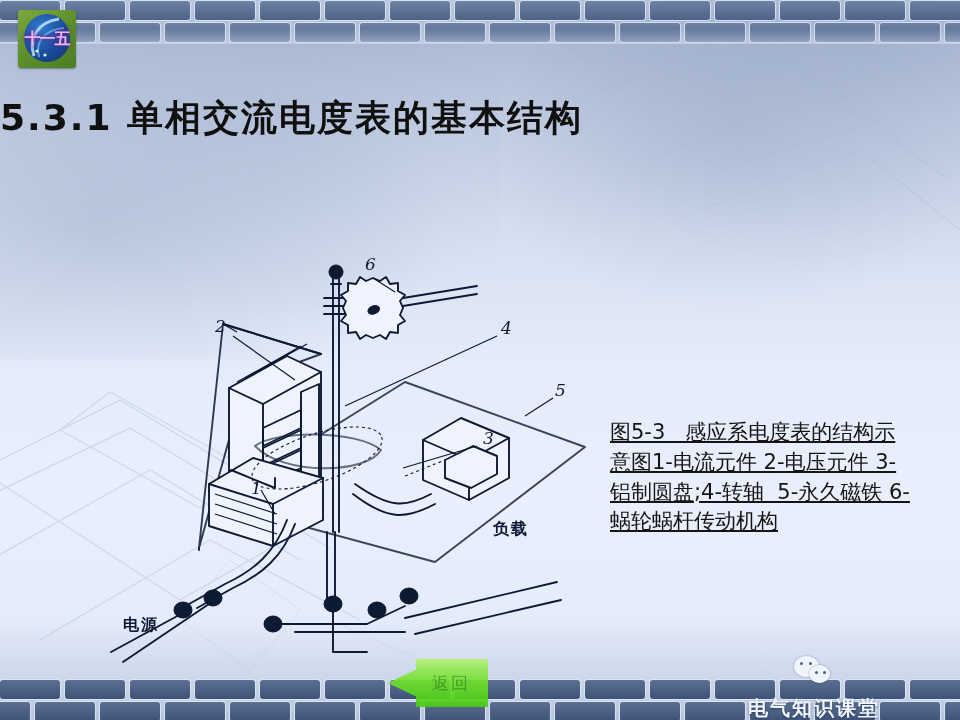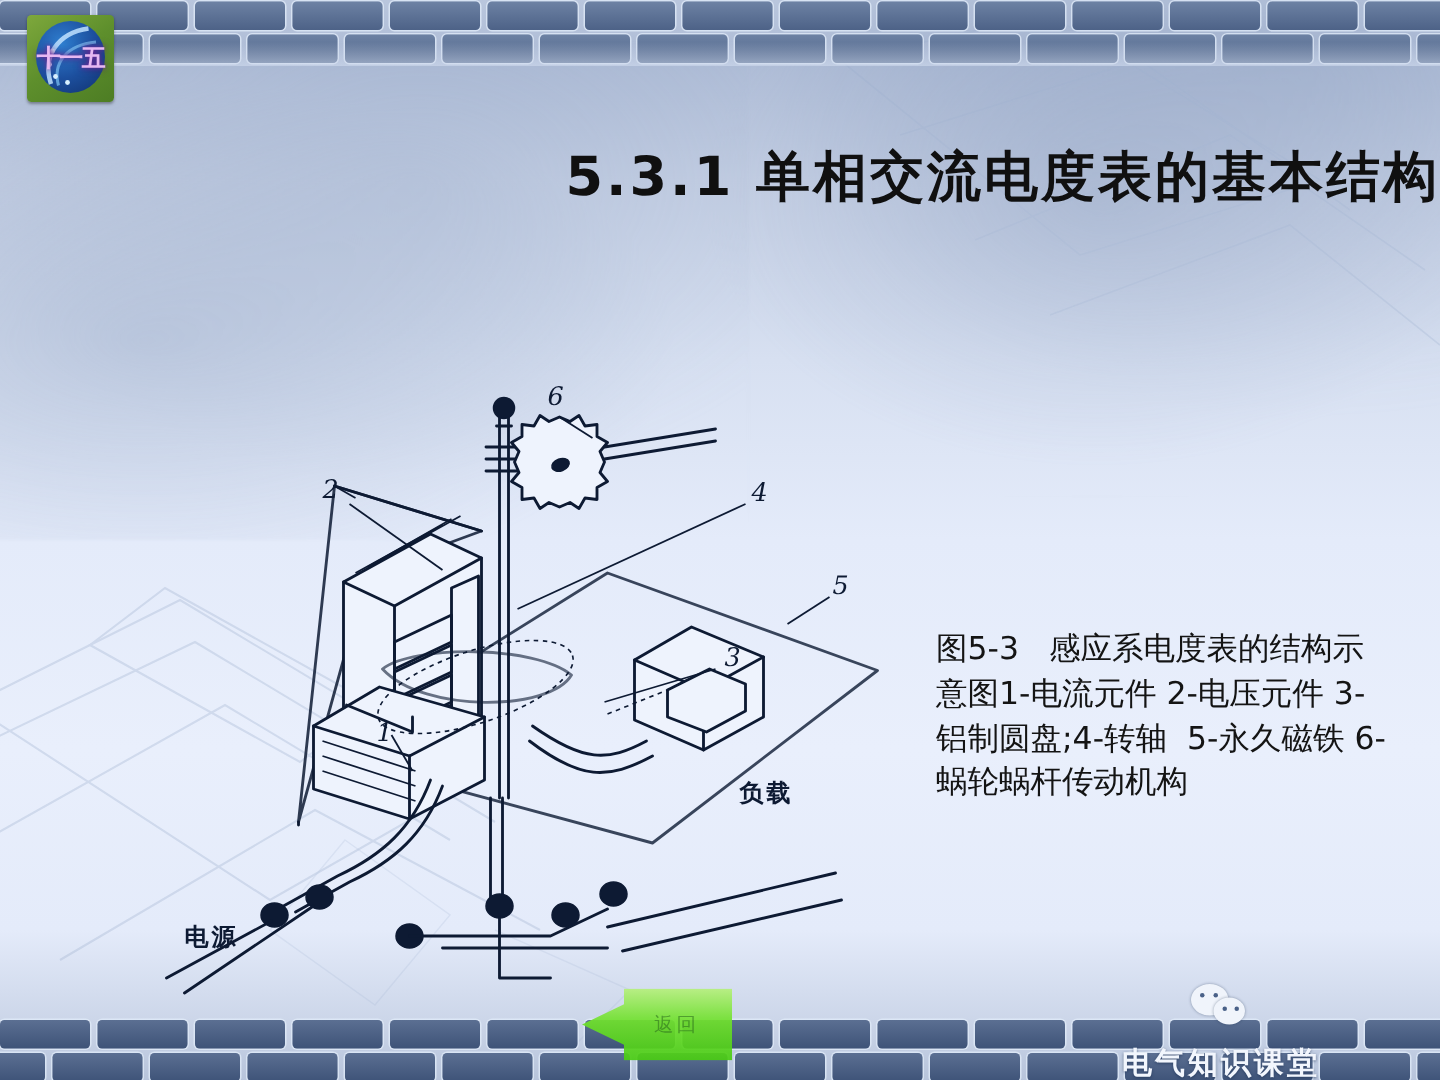--- a/index.html
+++ b/index.html
@@ -109,26 +109,25 @@
     font-size:25px; font-weight:bold; color:#14213f;
     letter-spacing:1px;
     font-family:"DejaVu Sans","Liberation Sans",sans-serif;
     text-shadow:0 1px 0 rgba(255,255,255,.35);
     white-space:nowrap;
   }
 
   
   #slide-title {
     position:absolute; left:0; top:94px; width:960px;
-    text-align:right;
+    text-align:left;
     font-size:36px; font-weight:bold; color:#101010;
     letter-spacing:2px;
     font-family:"DejaVu Sans","Liberation Sans",sans-serif;
     z-index:5;
-    padding-left:44px;
   }
 
   
   #main-content-badge {
     position:absolute; left:367px; top:181px;
     width:155px; height:42px;
     z-index:6;
   }
   #main-content-badge .paper {
     position:absolute; left:9px; top:0; right:9px; bottom:0;
@@ -168,44 +167,45 @@
     font-style:italic; font-size:17px; fill:#0d1a33;
   }
   .cjk-lbl {
     font-family:"DejaVu Sans","Liberation Sans",sans-serif;
     font-weight:bold; font-size:16px; fill:#0d1a33;
     letter-spacing:2px;
   }
 
   
   #figure-caption {
-    position:absolute; left:624px; top:418px;
+    position:absolute; left:610px; top:418px;
     width:300px;
     font-family:"DejaVu Sans","Liberation Sans",sans-serif;
     font-size:21px; line-height:1.42; color:#141414;
     white-space:pre-wrap;
     z-index:5;
+    text-decoration:underline;
   }
 
   
   #return-button {
     position:absolute; left:388px; top:659px;
     width:100px; height:48px;
     z-index:7; cursor:pointer;
   }
   #return-button .arrow {
     position:absolute; inset:0;
     background:linear-gradient(180deg,#b6f07c 0%,#6fe02c 45%,#49cc12 100%);
     clip-path:polygon(28% 0%, 100% 0%, 100% 100%, 28% 100%, 28% 78%, 0% 50%, 28% 22%);
     opacity:.92;
   }
   #return-button .lbl {
     position:absolute; left:30px; top:0; right:4px; bottom:0;
     display:flex; align-items:center; justify-content:center;
-    font-size:13px; color:#2a6a1c; opacity:.55;
+    font-size:17px; color:#2a6a1c; opacity:.55;
     font-family:Liberation Mono, monospace;
     letter-spacing:2px;
   }
 
   
   #watermark {
     position:absolute; left:748px; top:656px;
     display:flex; align-items:center; gap:9px;
     z-index:7;
     flex-direction:column;

